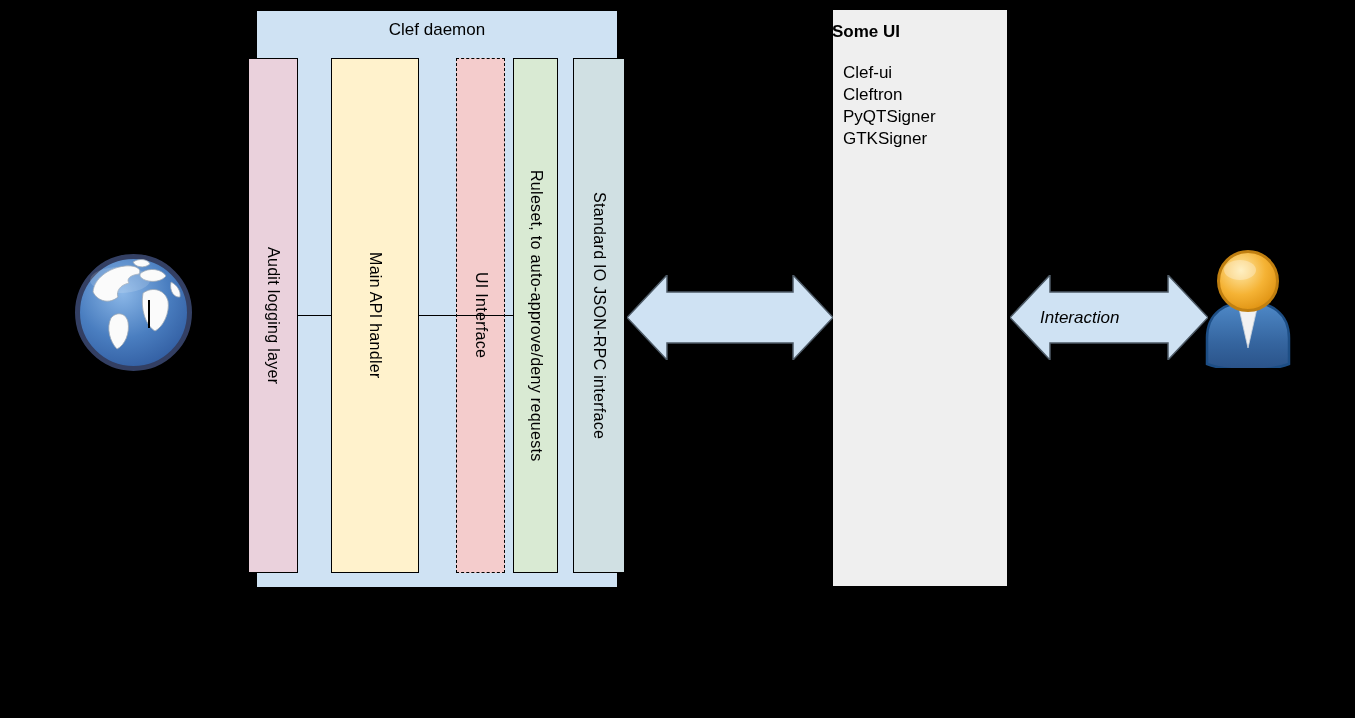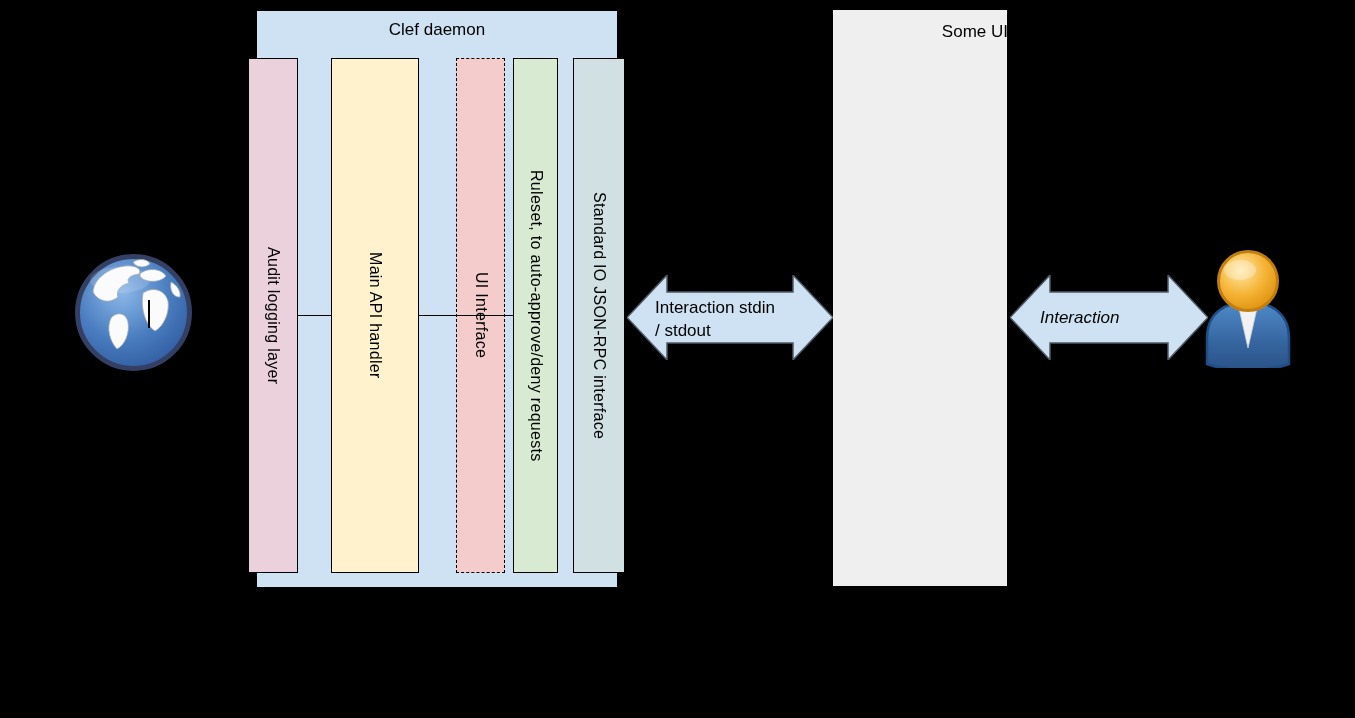--- a/index.html
+++ b/index.html
@@ -61,21 +61,21 @@
     font-size: 17px; line-height: 23px; z-index: 5;
   }
 
   
   .someui-box {
     left: 832px; top: 9px; width: 176px; height: 578px;
     border: 1px solid #000;
   }
   .someui-title {
     left: 832px; top: 22px; width: 176px;
-    text-align: right; font-size: 17px; z-index: 3;
+    text-align: left; font-size: 17px; z-index: 3; font-weight: bold;
   }
   .someui-list {
     left: 843px; top: 62px; z-index: 3;
     font-size: 17px; line-height: 22px;
   }
 
   .cursor-mark {
     left: 148px; top: 300px; width: 2px; height: 28px;
     background: #000; z-index: 6;
   }
@@ -125,27 +125,29 @@
   <div class="abs layer layer-5" style="background-color: rgb(208, 224, 227);">
     <span class="layer-label">Standard IO JSON-RPC interface</span>
   </div>
 
   <div class="abs connector connector-a"></div>
   <div class="abs connector connector-b"></div>
 
   <svg class="abs arrow-svg" style="left:627px; top:275px;" width="206" height="85" viewBox="0 0 206 85">
     <polygon points="0,42.5 40,0 40,17 166,17 166,0 206,42.5 166,85 166,68 40,68 40,85" fill="#cfe2f3"></polygon>
   </svg>
-  <div class="abs arrow-label" style="left:655px; top:296px;">
-    <div>Interaction stdin</div>
-    <div>/ stdout</div>
-  </div>
 
   <div class="abs someui-box" style="background-color: rgb(239, 239, 239);"></div>
   <div class="abs someui-title">Some UI</div>
+  <div class="abs someui-list">
+    <div>Clef-ui</div>
+    <div>Cleftron</div>
+    <div>PyQTSigner</div>
+    <div>GTKSigner</div>
+  </div>
 
   <svg class="abs arrow-svg" style="left:1010px; top:275px;" width="198" height="85" viewBox="0 0 198 85">
     <polygon points="0,42.5 40,0 40,17 158,17 158,0 198,42.5 158,85 158,68 40,68 40,85" fill="#cfe2f3"></polygon>
   </svg>
   <div class="abs arrow-label" style="left:1040px; top:306px;font-style:italic;">Interaction</div>
 
   <svg class="abs" style="left:1198px; top:250px;" width="100" height="118" viewBox="0 0 100 118">
     <defs>
       <linearGradient id="bodyGrad" x1="0" y1="0" x2="0" y2="1">
         <stop offset="0%" stop-color="#4f8ac9"></stop>

